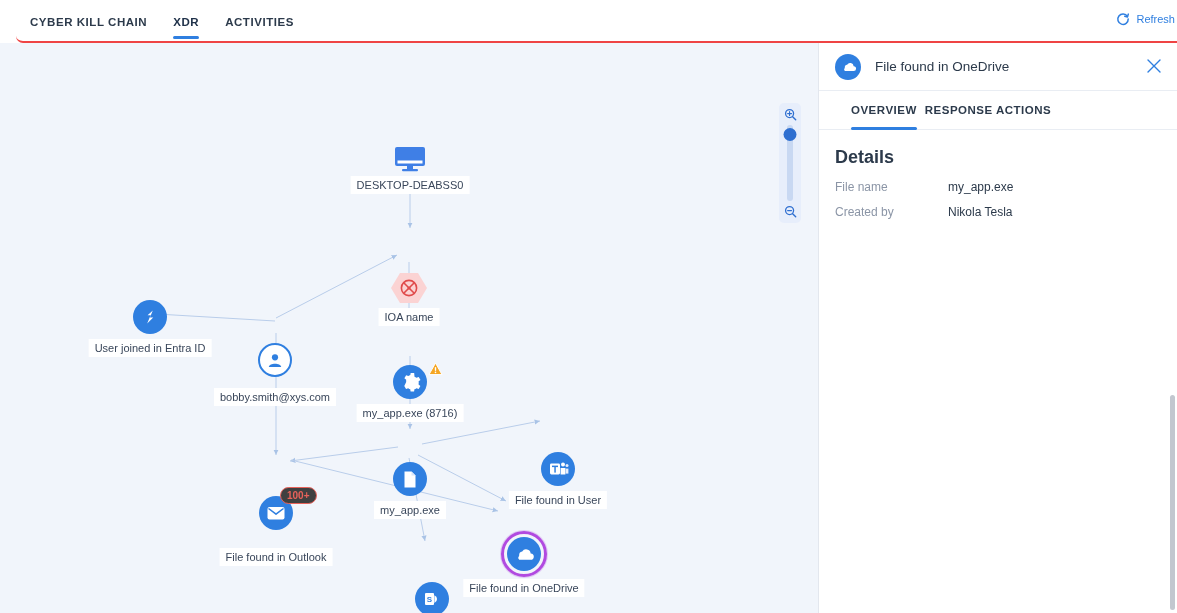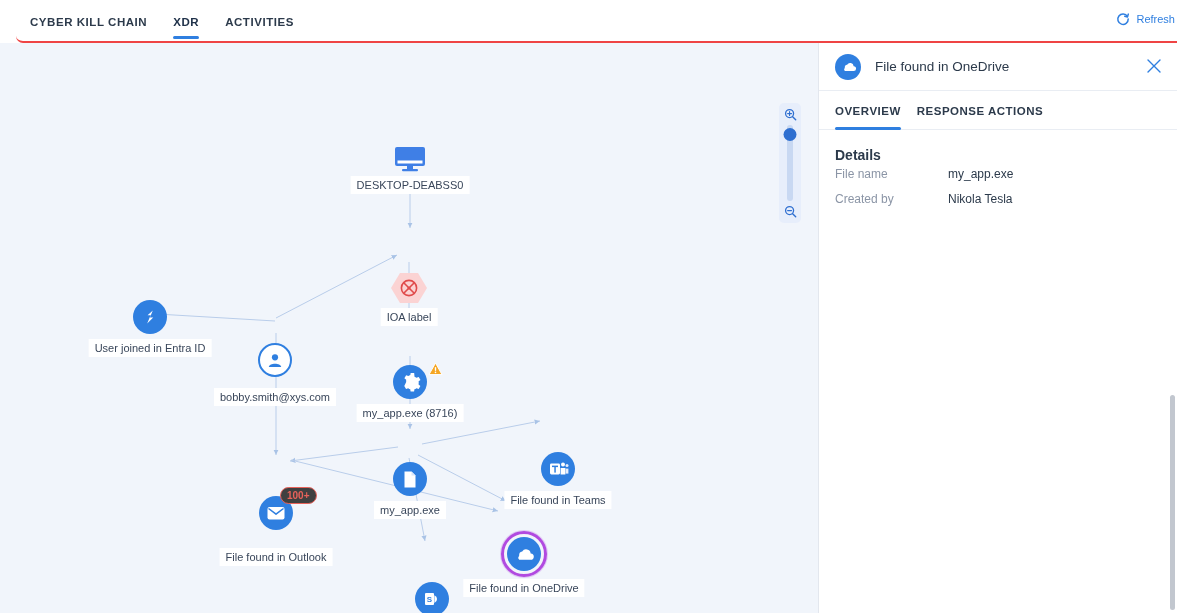--- a/index.html
+++ b/index.html
@@ -99,28 +99,28 @@
     background:#fff; border-left:1px solid #e3e7ee;
   }
   .panel-head {
     position:relative; height:48px; border-bottom:1px solid #e9edf3;
     display:flex; align-items:center; padding:0 16px;
   }
   .panel-icon { width:26px; height:26px; border-radius:50%; background:#2f7fe0;
     display:flex; align-items:center; justify-content:center; flex:0 0 auto; }
   .panel-title { margin-left:14px; font-size:13.5px; color:#2c3a4b; }
   .panel-close { position:absolute; right:14px; top:14px; cursor:pointer; }
-  .panel-tabs { display:flex; gap:16px; padding:0 16px; height:39px; align-items:flex-start;
+  .panel-tabs { display:flex; gap:8px; padding:0 32px; height:39px; align-items:center;
     border-bottom:1px solid #e9edf3; }
   .ptab { position:relative; height:39px; display:flex; align-items:center;
     font-size:11.5px; letter-spacing:.5px; font-weight:600; color:#2c3a4b; cursor:pointer; }
   .ptab.active::after { content:""; position:absolute; left:0; right:0; bottom:0;
     height:3px; background:#2f7fe0; border-radius:2px; }
   .details { padding:17px 16px 0 16px; }
-  .det-title { font-size:14px; font-weight:700; color:#2c3a4b; margin-bottom:4px; }
+  .det-title { font-size:18px; font-weight:700; color:#2c3a4b; margin-bottom:12px; }
   .det-row { display:flex; margin-bottom:11px; }
   .det-k { width:113px; flex:0 0 113px; font-size:12px; color:#8b95a6; }
   .det-v { font-size:12px; color:#2c3a4b; }
   .pscroll {
     position:absolute; right:2px; top:352px; width:5px; height:215px;
     background:#c2c7cf; border-radius:3px; cursor:pointer;
   }
 </style>
 </head>
 <body>
@@ -186,21 +186,21 @@
     </div>
 
     <div class="node-hit" style="left:409px; top:245px;">
       <div class="hex" style="transform:translate(-50%,-50%); position:absolute; left:50%; top:50%;">
         <svg width="20" height="20" viewBox="0 0 20 20">
           <circle cx="10" cy="10" r="7.6" fill="none" stroke="#e04b4b" stroke-width="1.6"></circle>
           <path d="M5 5 L15 15 M15 5 L5 15" stroke="#e04b4b" stroke-width="1.6"></path>
           <circle cx="10" cy="10" r="1.6" fill="#e04b4b"></circle>
         </svg>
       </div>
-      <div class="nlabel" style="top:20px;">IOA label</div>
+      <div class="nlabel" style="top:20px;">IOA name</div>
     </div>
 
     <div class="node-hit" style="left:150px; top:274px;">
       <div class="circle" style="position:absolute; left:50%; top:50%; transform:translate(-50%,-50%);">
         <svg width="20" height="20" viewBox="0 0 20 20">
           <path d="M12.8 3.6 L7.6 8.2 L10.6 8.2 L7.2 16.4 L13.2 10.6 L9.9 10.6 Z" fill="#fff"></path>
         </svg>
       </div>
       <div class="nlabel" style="top:22px;">User joined in Entra ID</div>
     </div>
@@ -257,21 +257,21 @@
         <svg width="21" height="18" viewBox="0 0 21 18">
           <rect x="2" y="3.5" width="10" height="11" rx="1.4" fill="#fff"></rect>
           <rect x="4" y="5.6" width="6" height="1.5" fill="#2f7fe0"></rect>
           <rect x="6.3" y="6.6" width="1.5" height="6" fill="#2f7fe0"></rect>
           <circle cx="15" cy="4.6" r="2" fill="#fff"></circle>
           <path d="M12.6 8 h4.8 v6.4 h-4.8 z" fill="#fff"></path>
           <circle cx="19" cy="5.6" r="1.5" fill="#e8eefb"></circle>
           <path d="M17.6 8.6 h2.8 v5 h-2.8 z" fill="#e8eefb"></path>
         </svg>
       </div>
-      <div class="nlabel" style="top:22px;">File found in Teams</div>
+      <div class="nlabel" style="top:22px;">File found in User</div>
     </div>
 
     <div class="node-hit" style="left:524px; top:511px;">
       <div class="sel-ring"></div>
       <div class="circle" style="position:absolute; left:50%; top:50%; transform:translate(-50%,-50%);">
         <svg width="22" height="15" viewBox="0 0 22 15">
           <path d="M6.2 12.8 h11.3 a3.2 3.2 0 0 0 .2-6.4 4.6 4.6 0 0 0-8.5-1.9 3.6 3.6 0 0 0-3 4 3.3 3.3 0 0 0 0 4.3z" fill="#fff"></path>
         </svg>
       </div>
       <div class="nlabel" style="top:25px;">File found in OneDrive</div>

